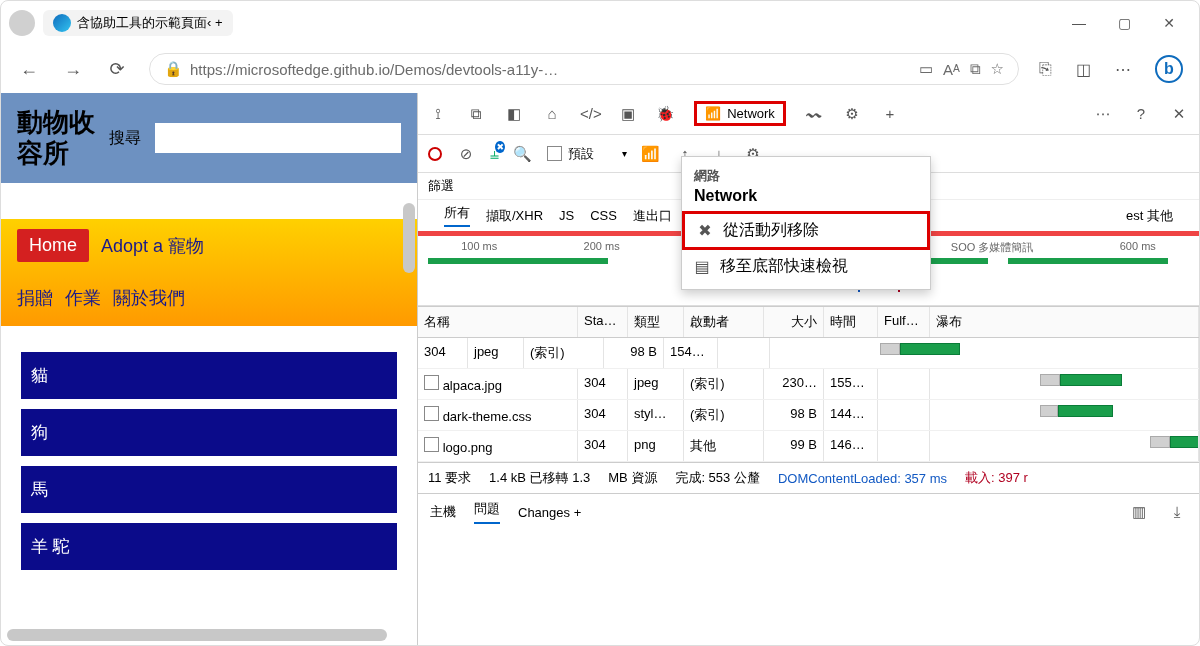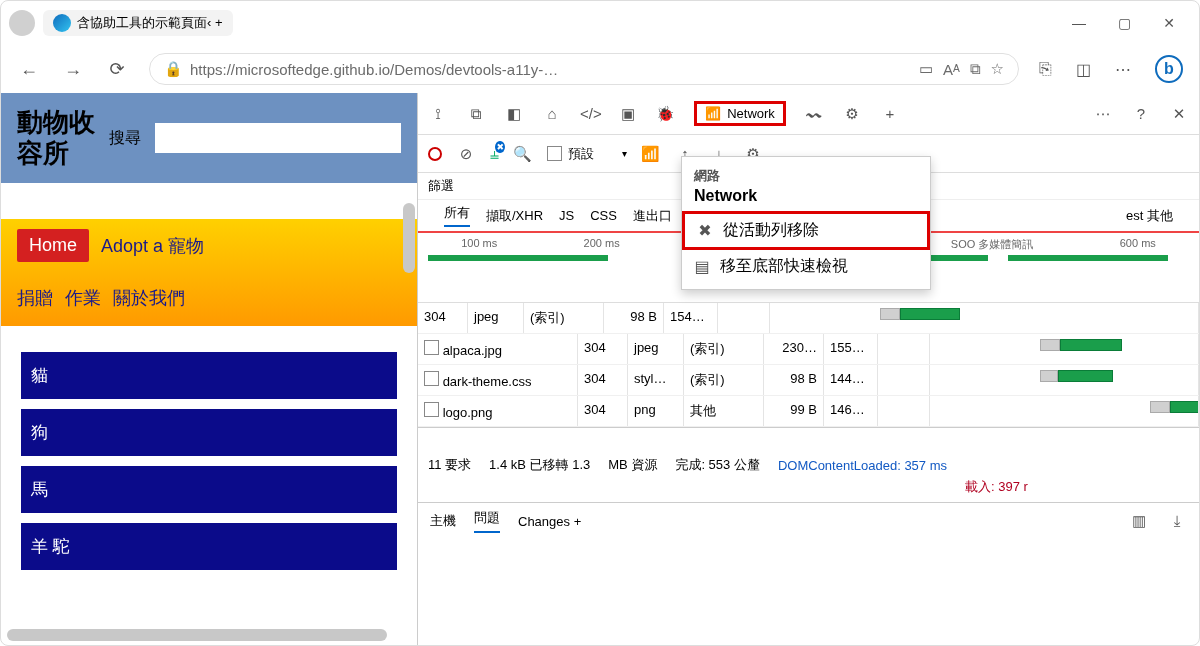--- a/index.html
+++ b/index.html
@@ -32,21 +32,21 @@
   .devtools { flex: 1; border-left: 1px solid #ccc; display: flex; flex-direction: column; font-size: 13px; }
   .dt-top { height: 42px; display: flex; align-items: center; gap: 18px; padding: 0 10px; border-bottom: 1px solid #ddd; }
   .dt-ico { width: 20px; text-align: center; color: #555; font-size: 15px; }
   .dt-network-tab { display: flex; align-items: center; gap: 6px; border: 3px solid #d00; padding: 2px 8px; }
   .dt-top .spacer { flex: 1; }
   .dt-toolbar { height: 38px; display: flex; align-items: center; gap: 14px; padding: 0 10px; border-bottom: 1px solid #ddd; position: relative; }
   .rec { width: 14px; height: 14px; border: 2px solid #c00; border-radius: 50%; }
   .filter-ico { color: #0a6; font-size: 16px; position: relative; }
   .filter-ico::after { content: "✖"; position: absolute; top: -4px; right: -6px; font-size: 9px; background: #06c; color: #fff; border-radius: 50%; padding: 1px; }
   .dt-filterrow { padding: 4px 10px; border-bottom: 1px solid #eee; }
-  .dt-typerow { display: flex; gap: 16px; padding: 4px 26px; border-bottom: 2px solid #ef4444; align-items: center; }
+  .dt-typerow { display: flex; gap: 16px; padding: 4px 26px; border-bottom: 5px solid #ef4444; align-items: center; }
   .dt-typerow span.sel { border-bottom: 2px solid #06c; padding-bottom: 3px; }
   .dt-cookierow { display: flex; gap: 40px; padding: 6px 10px; border-bottom: 1px solid #ddd; }
   .chk { display: inline-flex; align-items: center; gap: 6px; }
   .chk::before { content: ""; width: 13px; height: 13px; border: 1px solid #888; display: inline-block; }
   .timeline { height: 70px; border-bottom: 1px solid #ddd; position: relative; padding-top: 4px; }
   .timeline .ticks { display: flex; justify-content: space-around; font-size: 11px; color: #666; text-align: center; }
   .timeline .bars { position: absolute; left: 10px; right: 10px; top: 22px; height: 34px; }
   .tl-bar { position: absolute; height: 6px; background: #1a9e4b; }
   .tl-mark { position: absolute; top: 0; bottom: 0; width: 2px; }
   .grid-head { display: flex; border-bottom: 1px solid #ccc; border-top: 1px solid #ccc; background: #fafafa; }
@@ -58,21 +58,21 @@
   .col-size { width: 60px; text-align: right; }
   .col-time { width: 54px; }
   .col-ful { width: 52px; }
   .col-wf { flex: 1; position: relative; }
   .grid-body { overflow: auto; }
   .grid-row { display: flex; border-bottom: 1px solid #f0f0f0; }
   .wf-bar { position: absolute; height: 12px; top: 5px; background: #1a9e4b; border: 1px solid #0a7c38; }
   .wf-bar.q { background: #d0d0d0; border-color: #aaa; }
   .summary { padding: 6px 10px; border-top: 1px solid #ccc; display: flex; gap: 18px; align-items: center; font-size: 13px; }
   .summary .dcl { color: #1259c3; }
-  .summary .load { color: #b00020; margin-top: 44px; }
+  .summary .load { color: #b00020; }
   .drawer { border-top: 1px solid #ccc; display: flex; align-items: center; gap: 18px; padding: 6px 12px; }
   .drawer .tabu { border-bottom: 2px solid #06c; padding-bottom: 4px; }
 
   .ctxmenu { position: absolute; left: 681px; top: 156px; width: 250px; background: #fff; border: 1px solid #ccc; box-shadow: 0 4px 10px rgba(0,0,0,.2); z-index: 50; padding: 6px 0; }
   .ctxmenu h4 { padding: 4px 12px 2px 12px; font-size: 13px; color: #555; font-weight: 600; }
   .ctxmenu .big { font-size: 16px; font-weight: 700; padding: 0 12px 6px 12px; }
   .ctxmenu .item { display: flex; align-items: center; gap: 10px; padding: 6px 12px; }
   .ctxmenu .hl { border: 3px solid #d00; }
   .ctxmenu .mi { width: 16px; text-align: center; color: #555; }
   .chev { font-size: 10px; }
@@ -202,20 +202,30 @@
       </div>
       <div class="bars">
         <div class="tl-bar" style="left:0;width:180px;top:0"></div>
         <div class="tl-bar" style="left:260px;width:300px;top:0"></div>
         <div class="tl-bar" style="left:580px;width:160px;top:0"></div>
         <div class="tl-mark" style="left:430px;background:#1259c3"></div>
         <div class="tl-mark" style="left:470px;background:#b00020"></div>
       </div>
     </div>
 
+    <div class="grid-head">
+      <div class="col-name">名稱</div>
+      <div class="col-st">Sta…</div>
+      <div class="col-type">類型</div>
+      <div class="col-init">啟動者</div>
+      <div class="col-size">大小</div>
+      <div class="col-time">時間</div>
+      <div class="col-ful">Fulf…</div>
+      <div class="col-wf">瀑布</div>
+    </div>
     <div class="grid-body">
       <div class="grid-row">
         <div class="col-st">304</div>
         <div class="col-type">jpeg</div>
         <div class="col-init">(索引)</div>
         <div class="col-size">98 B</div>
         <div class="col-time">154…</div>
         <div class="col-ful"></div>
         <div class="col-wf">
             <div class="wf-bar q" style="left:110px;width:20px"></div>

